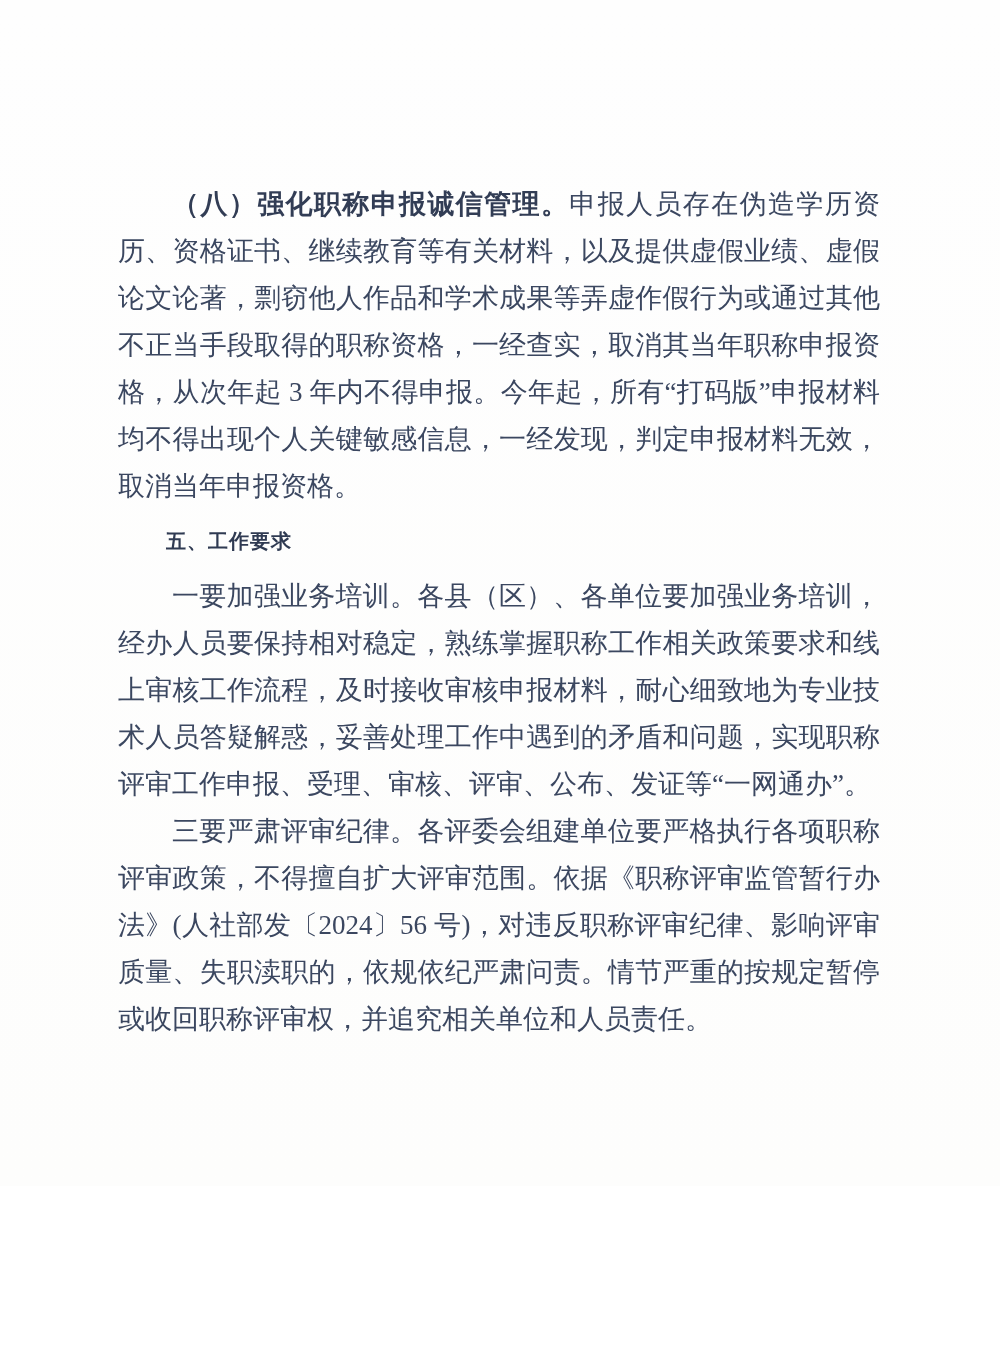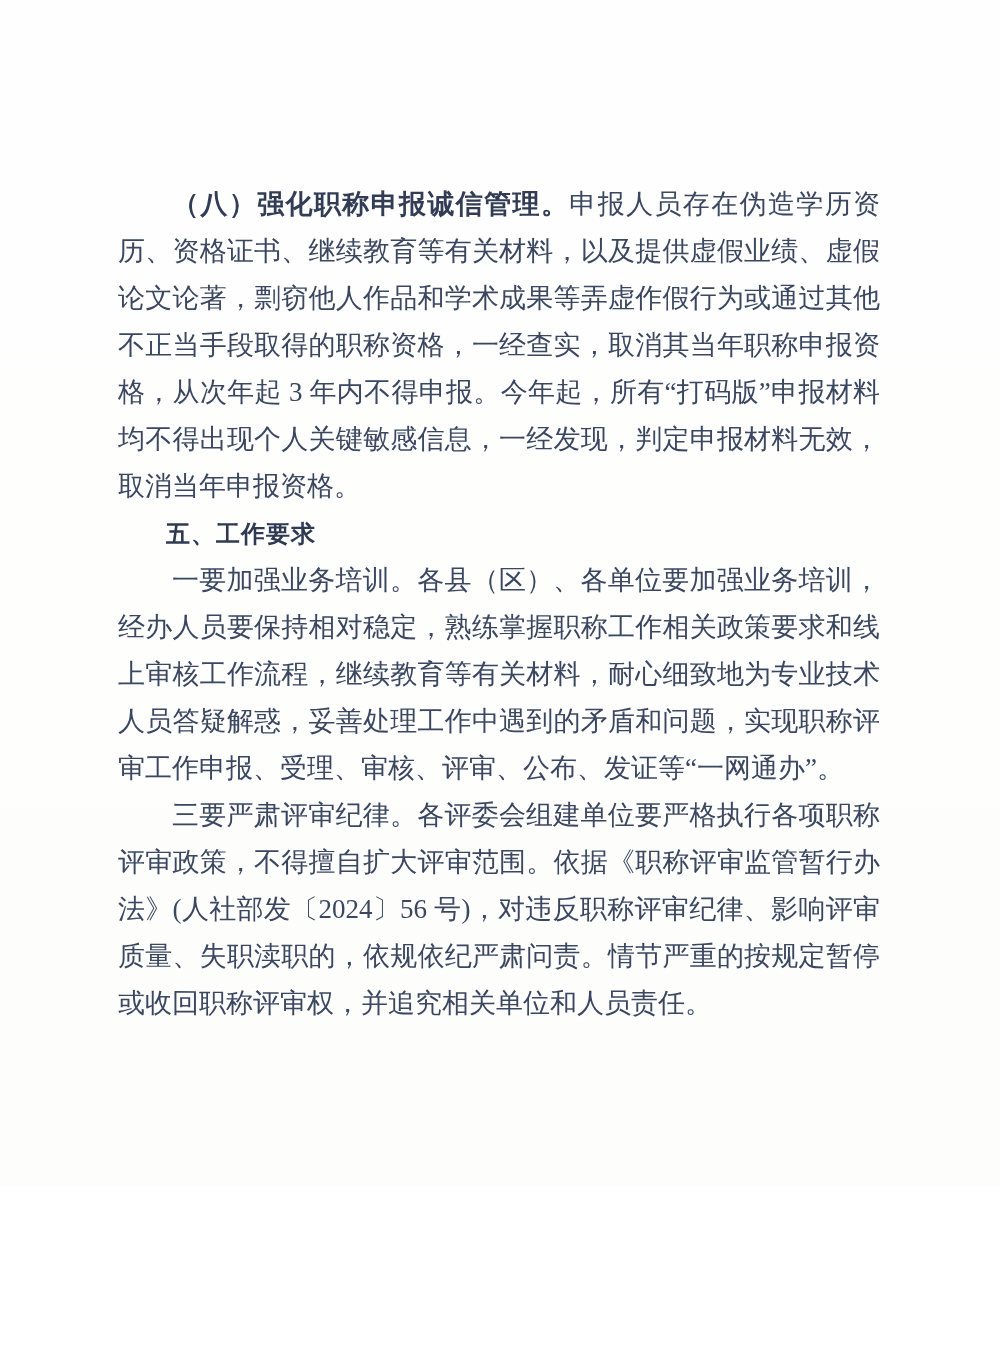--- a/index.html
+++ b/index.html
@@ -28,26 +28,26 @@
   .content p {
     margin: 0;
     padding: 0;
     text-indent: 2em;
   }
   .para-lead {
     font-weight: 700;
     color: #323d55;
   }
   .section-heading {
-    margin: 0;
+    margin: 8px;
     padding: 0;
     text-indent: 2em;
     font-family: "Liberation Sans", "DejaVu Sans", sans-serif;
     font-weight: 700;
-    font-size: 24px;
+    font-size: 20px;
     line-height: 47px;
     color: #2f3a52;
     letter-spacing: 1px;
   }
   .page-footer {
     position: absolute;
     left: 116px;
     top: 1248px;
     font-size: 18px;
     line-height: 40px;
@@ -60,21 +60,21 @@
 <body>
 
 <div class="page">
 
   <div class="content">
 
     <p><span class="para-lead">（八）强化职称申报诚信管理。</span><span>申报人员存在伪造学历资历、资格证书、继续教育等有关材料，以及提供虚假业绩、虚假论文论著，剽窃他人作品和学术成果等弄虚作假行为或通过其他不正当手段取得的职称资格，一经查实，取消其当年职称申报资格，从次年起 3 年内不得申报。今年起，所有“打码版”申报材料均不得出现个人关键敏感信息，一经发现，判定申报材料无效，取消当年申报资格。</span></p>
 
     <h2 class="section-heading">五、工作要求</h2>
 
-    <p>一要加强业务培训。各县（区）、各单位要加强业务培训，经办人员要保持相对稳定，熟练掌握职称工作相关政策要求和线上审核工作流程，继续教育等有关材料，耐心细致地为专业技术人员答疑解惑，妥善处理工作中遇到的矛盾和问题，实现职称评审工作申报、受理、审核、评审、公布、发证等“一网通办”。</p>
+    <p>一要加强业务培训。各县（区）、各单位要加强业务培训，经办人员要保持相对稳定，熟练掌握职称工作相关政策要求和线上审核工作流程，及时接收审核申报材料，耐心细致地为专业技术人员答疑解惑，妥善处理工作中遇到的矛盾和问题，实现职称评审工作申报、受理、审核、评审、公布、发证等“一网通办”。</p>
 
 
     <p>三要严肃评审纪律。各评委会组建单位要严格执行各项职称评审政策，不得擅自扩大评审范围。依据《职称评审监管暂行办法》(人社部发〔2024〕56 号)，对违反职称评审纪律、影响评审质量、失职渎职的，依规依纪严肃问责。情节严重的按规定暂停或收回职称评审权，并追究相关单位和人员责任。</p>
 
   </div>
 
   <div class="page-footer">— 28 —</div>
 
 </div>
 

